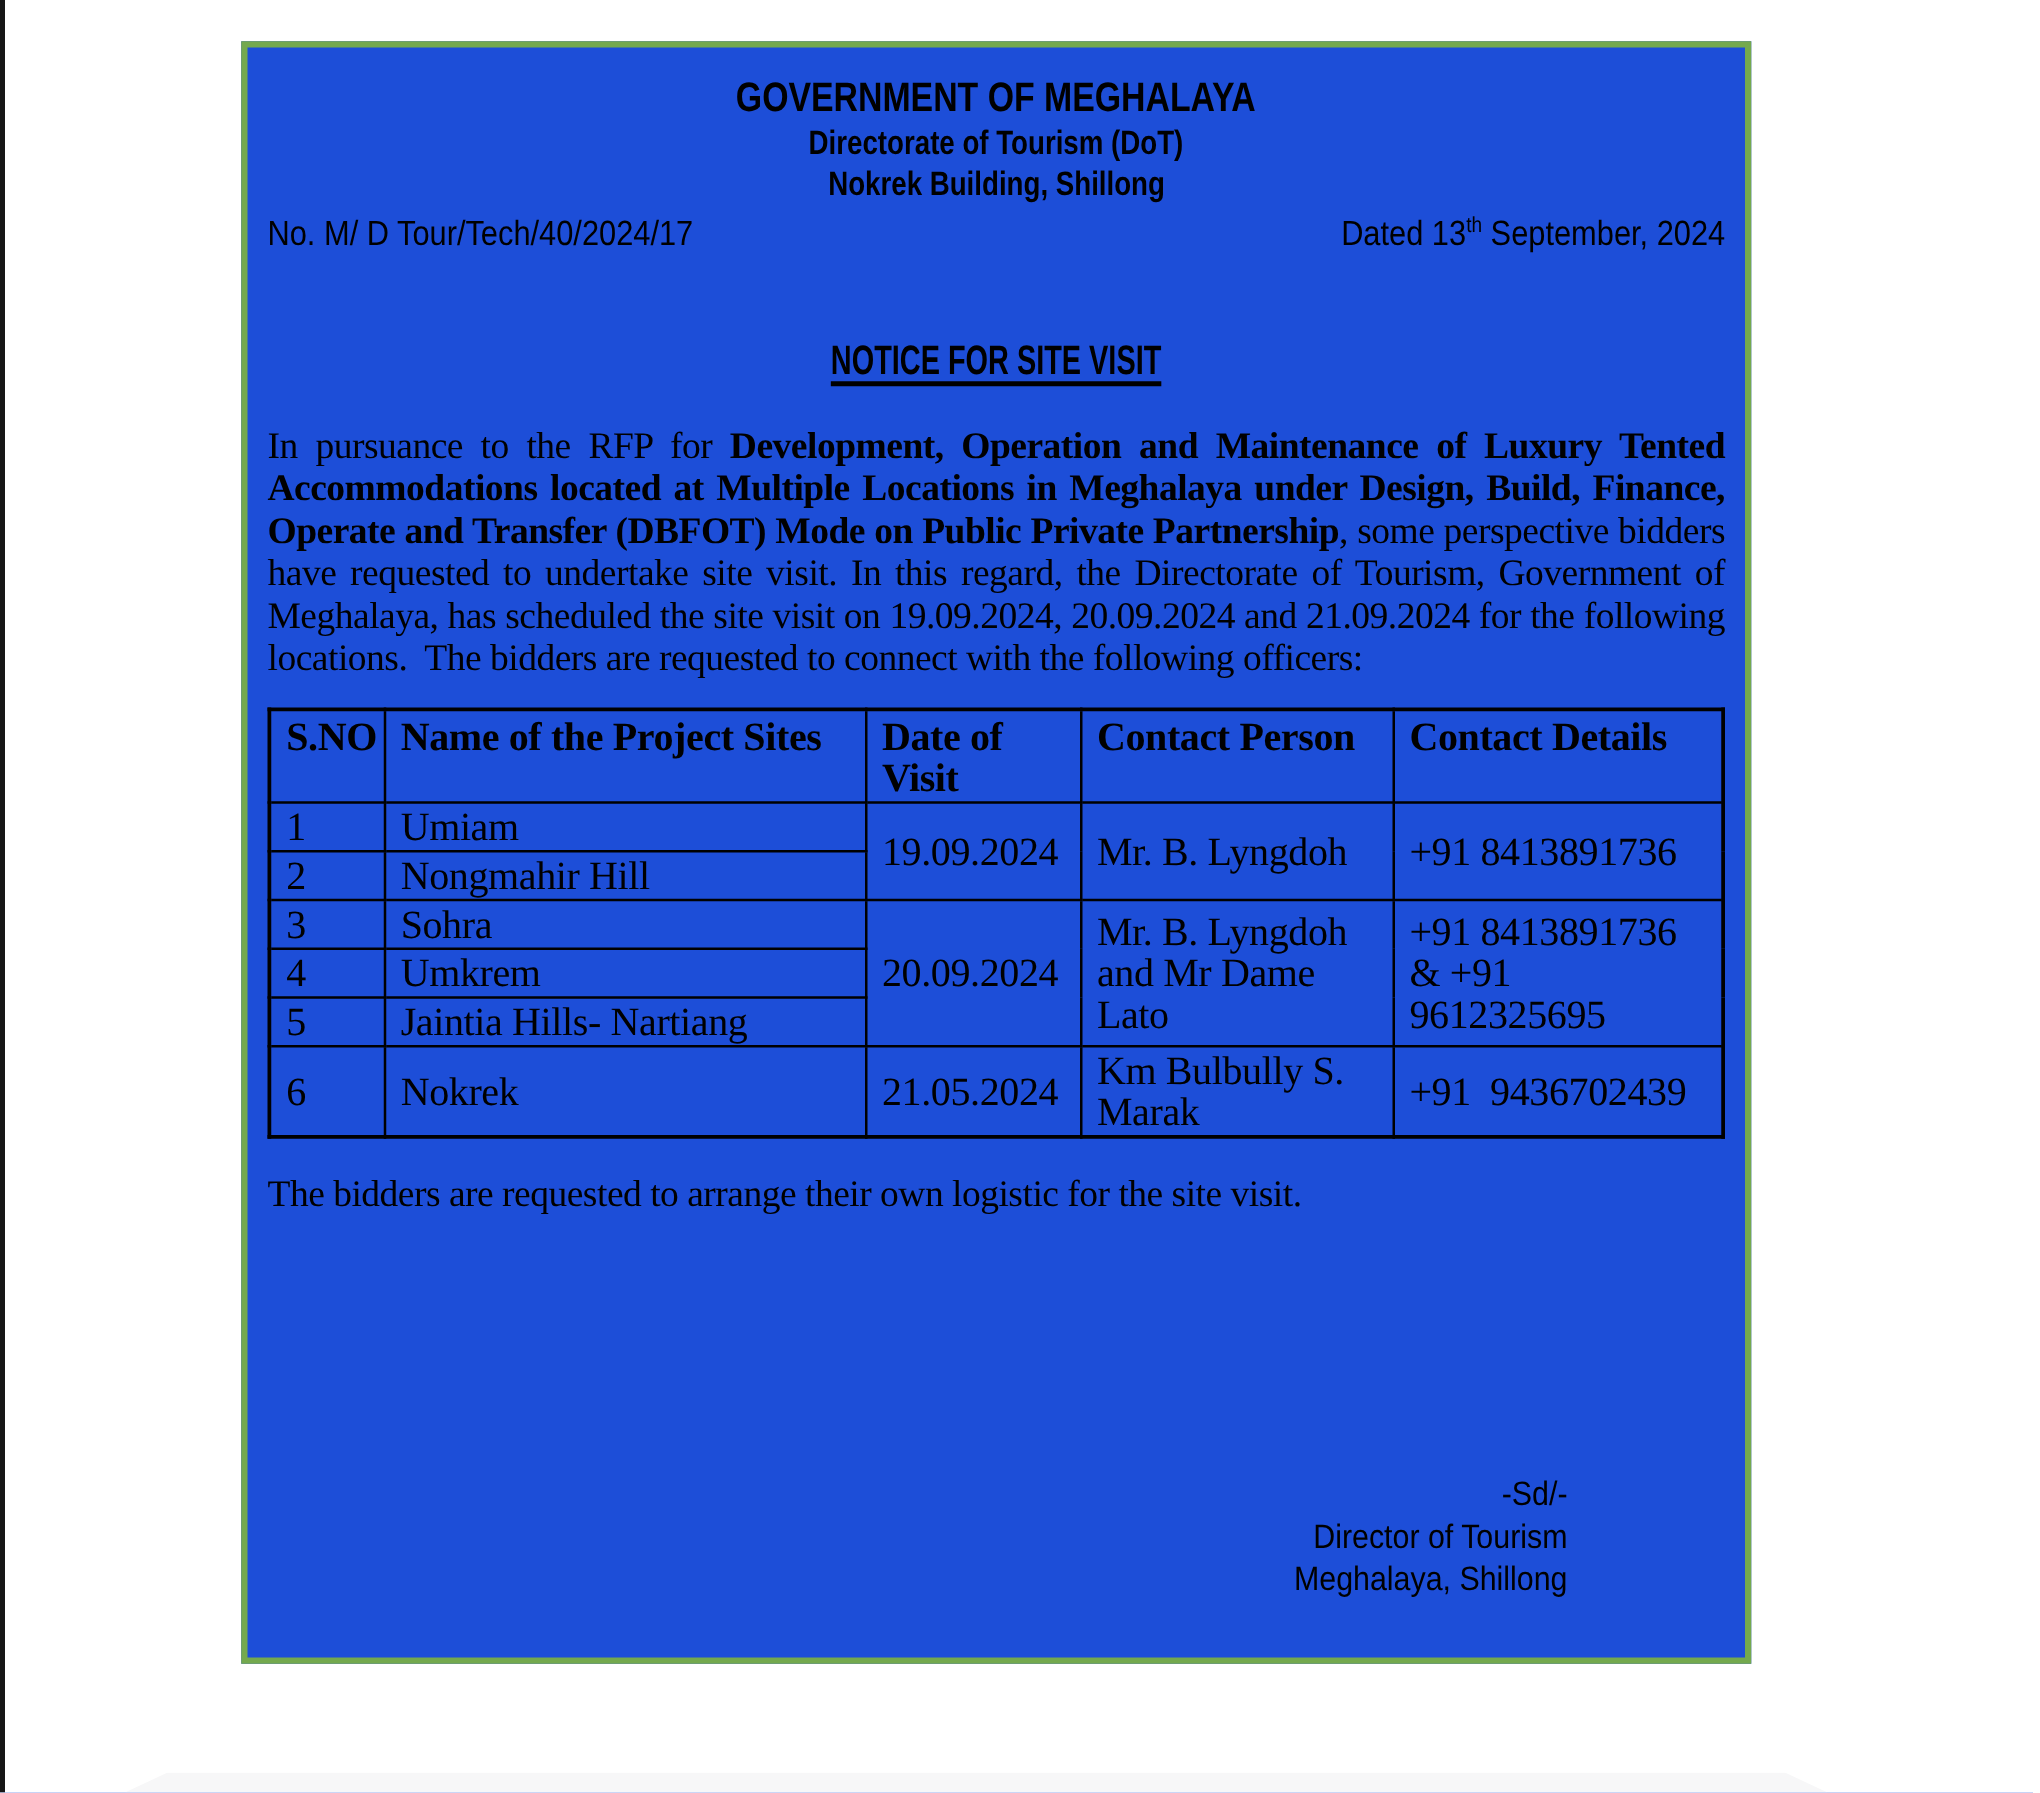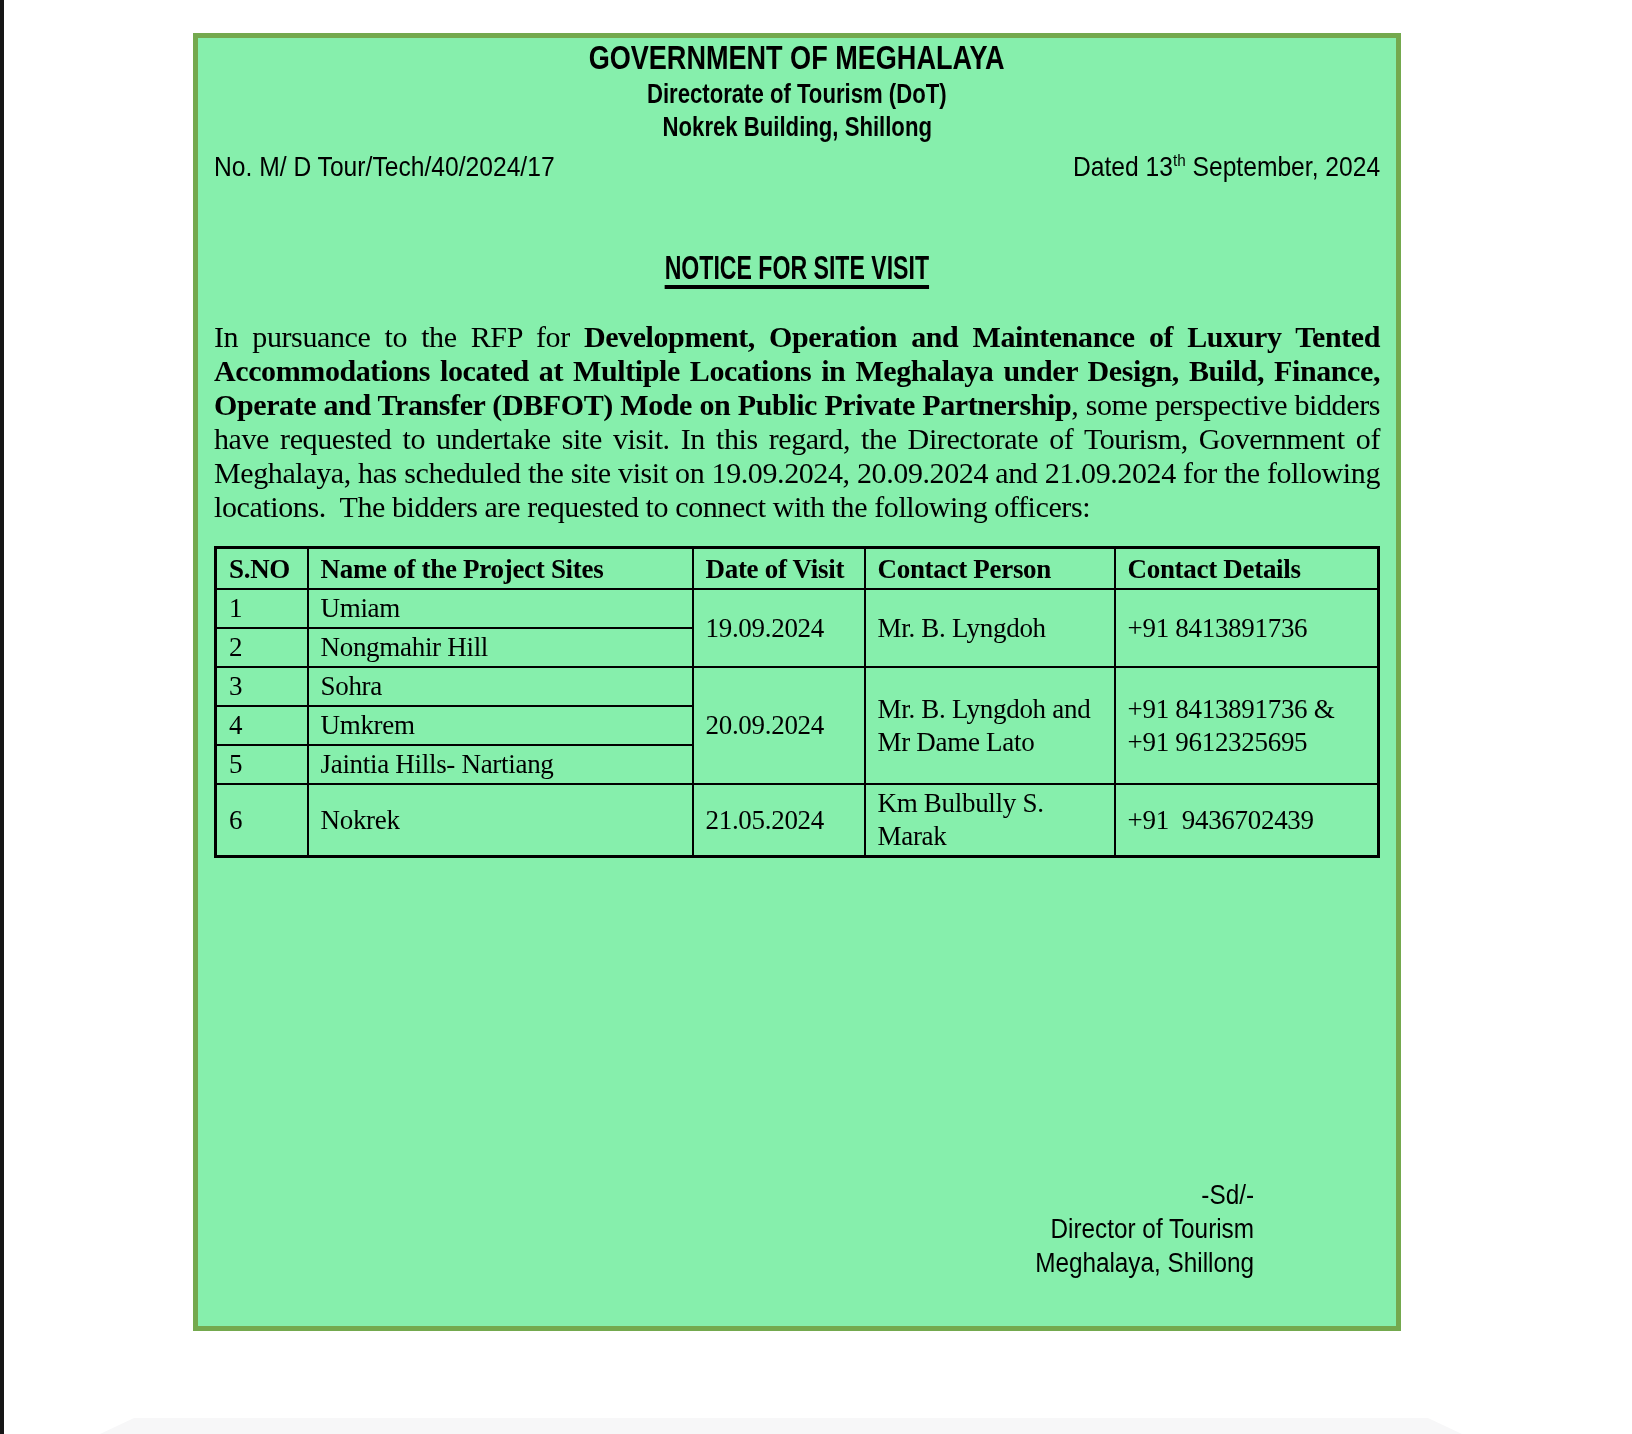--- a/index.html
+++ b/index.html
@@ -17,22 +17,22 @@
   .next-page-shadow {
     position: absolute; left: 100px; bottom: 0; width: 1362px; height: 16px;
     background: #f7f7f8;
     clip-path: polygon(2.5% 0, 97.5% 0, 100% 100%, 0 100%);
   }
 
   
   .page {
     position: absolute; left: 193px; top: 33px;
     width: 1208px; height: 1298px;
-    background: #86efac; border: 5px solid var(--accent);
-    padding: 0 16px;
+    background: #1d4ed8; border: 5px solid var(--accent);
+    padding: 20px 16px;
   }
 
   .center-line { text-align: center; }
   .cx { display: inline-block; transform: scaleX(0.82); transform-origin: 50% 50%; }
   .cx88 { display: inline-block; transform: scaleX(0.88); }
   .ox-left { transform-origin: 0 50%; }
   .ox-right { transform-origin: 100% 50%; }
   .cx70 { display: inline-block; transform: scaleX(0.70); transform-origin: 50% 50%; }
 
   .t-org { font-size: 33px; font-weight: bold; line-height: 40px; white-space: nowrap; }
@@ -55,21 +55,21 @@
     font-family: "Liberation Serif", serif;
     font-size: 30px; letter-spacing: -0.4px; line-height: 34px;
     text-align: justify;
   }
 
   .site-table {
     margin-top: 22px; width: 100%;
     border-collapse: collapse; table-layout: fixed;
     border: 3px solid #000;
     font-family: "Liberation Serif", serif;
-    font-size: 27px; letter-spacing: -0.3px;
+    font-size: 32px; letter-spacing: -0.3px;
   }
   .site-table th, .site-table td {
     border: 2px solid #000;
     padding: 2px 12px;
     line-height: 33px;
     text-align: left;
   }
   .site-table th { font-weight: bold; vertical-align: top; padding-top: 4px; }
   .site-table td { vertical-align: middle; white-space: pre-wrap; }
 
@@ -158,20 +158,21 @@
       <tr>
         <td>6</td>
         <td>Nokrek</td>
         <td>21.05.2024</td>
         <td>Km Bulbully S. Marak</td>
         <td>+91  9436702439</td>
       </tr>
     </tbody>
   </table>
 
+  <p class="body-par note">The bidders are requested to arrange their own logistic for the site visit.</p>
 
   <div class="signature">
     <div class="sig-inner">
       <div>-Sd/-</div>
       <div>Director of Tourism</div>
       <div>Meghalaya, Shillong</div>
     </div>
   </div>
 
 </div>

